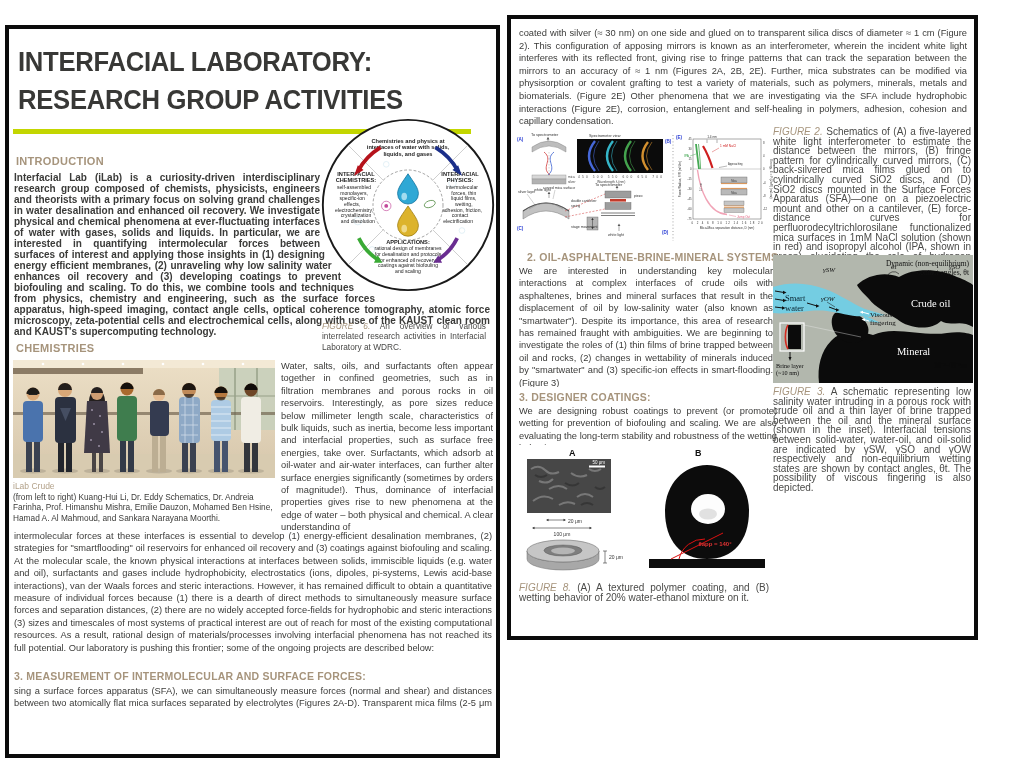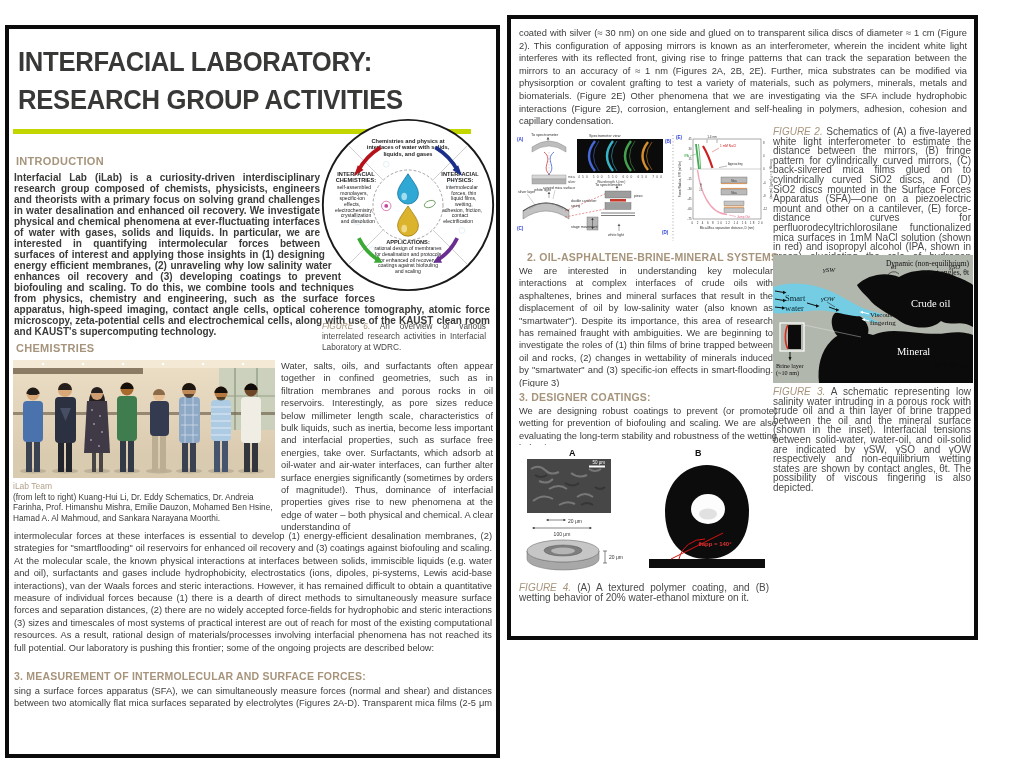--- a/index.html
+++ b/index.html
@@ -230,21 +230,21 @@
       </g>
       <g>
         <rect x="231" y="82" width="6" height="30" fill="#33363c"></rect>
           <rect x="239" y="82" width="6" height="30" fill="#33363c"></rect>
         <rect x="228" y="37" width="20" height="46" rx="4" fill="#f0ede4"></rect>
         <circle cx="238" cy="30" r="6.5" fill="#6e4526"></circle>
         <path d="M231.5,30 a6.5,6.5 0 0 1 13,0 z" fill="#0f0b08"></path>
       </g>
     </svg>
   </div>
-  <div class="abs phototitle" style="left:4px;top:452px;">iLab Team</div>
+  <div class="abs phototitle" style="left:4px;top:452px;">iLab Crude</div>
   <div class="abs photonames" style="left:4px;top:463px;width:268px;">(from left to right) Kuang-Hui Li, Dr. Eddy Schematics, Dr. Andreia Farinha, Prof. Himanshu Mishra, Emilie Dauzon, Mohamed Ben Hsine, Hamad A. Al Mahmoud, and Sankara Narayana Moorthi.</div>
 
   <div class="abs bodytxt3" style="left:272px;top:331px;width:212px;height:170px;">Water, salts, oils, and surfactants often appear together in confined geometries, such as in filtration membranes and porous rocks in oil reservoirs. Interestingly, as pore sizes reduce below millimeter length scale, characteristics of bulk liquids, such as inertia, become less important and interfacial properties, such as surface free energies, take over. Surfactants, which adsorb at oil-water and air-water interfaces, can further alter surface energies significantly (sometimes by orders of magnitude!). Thus, dominance of interfacial properties gives rise to new phenomena at the edge of water – both physical and chemical. A clear understanding of</div>
 
   <div class="abs bodytxt3" style="left:5px;top:501px;width:478px;height:136px;">intermolecular forces at these interfaces is essential to develop (1) energy-efficient desalination membranes, (2) strategies for "smartflooding" oil reservoirs for enhanced oil recovery and (3) coatings against biofouling and scaling. At the molecular scale, the known physical interactions at interfaces between solids, immiscible liquids (e.g. water and oil), surfactants and gases include hydrophobicity, electrostatics (ions, dipoles, pi-systems, Lewis acid-base interactions), van der Waals forces and steric interactions. However, it has remained difficult to obtain a quantitative measure of individual forces because (1) there is a dearth of direct methods to simultaneously measure surface forces and separation distances, (2) there are no widely accepted force-fields for hydrophobic and steric interactions (3) sizes and timescales of most systems of practical interest are out of reach for most of the existing computational resources. As a result, rational design of materials/processes involving interfacial phenomena has not reached its full potential. Our laboratory is pushing this frontier; some of the ongoing projects are described below:</div>
 
   <div class="abs h-sub" style="left:5px;top:641px;">3. MEASUREMENT OF INTERMOLECULAR AND SURFACE FORCES:</div>
   <div class="abs bodytxt3" style="left:5px;top:656px;width:478px;height:27px;">sing a surface forces apparatus (SFA), we can simultaneously measure forces (normal and shear) and distances between two atomically flat mica surfaces separated by electrolytes (Figures 2A-D). Transparent mica films (2-5 μm thick) are</div>
 </div>
 
@@ -489,15 +489,15 @@
         <rect x="130" y="112" width="116" height="9" fill="#0d0d0d"></rect>
         <path d="M188,18 C212,18 230,38 230,64 C230,94 214,112 188,112 C162,112 146,94 146,64 C146,38 164,18 188,18 Z" fill="#0c0c0c"></path>
         <ellipse cx="189" cy="62" rx="17" ry="15" fill="#fdfdfd"></ellipse>
         <ellipse cx="189" cy="67" rx="9" ry="5.5" fill="#cfcfcf" opacity=".6"></ellipse>
         <line x1="152" y1="112" x2="204" y2="86" stroke="#dd1111" stroke-width="1"></line>
         <path d="M160,112 A26,26 0 0 1 186,92" stroke="#dd1111" stroke-width="1" fill="none"></path>
       </g>
       <text x="196" y="99" font-size="6" font-weight="bold" fill="#e23333" text-anchor="middle">θapp = 140°</text>
     </svg>
   </div>
-  <div class="abs cap2" style="left:8px;top:564px;width:250px;"><span class="figlab">FIGURE 4.</span> <span>(A) A textured polymer coating, and (B) wetting behavior of 20% water-ethanol mixture on it.</span></div>
+  <div class="abs cap2" style="left:8px;top:564px;width:250px;"><span class="figlab">FIGURE 8.</span> <span>(A) A textured polymer coating, and (B) wetting behavior of 20% water-ethanol mixture on it.</span></div>
 
 </div>
 
 </body></html>

